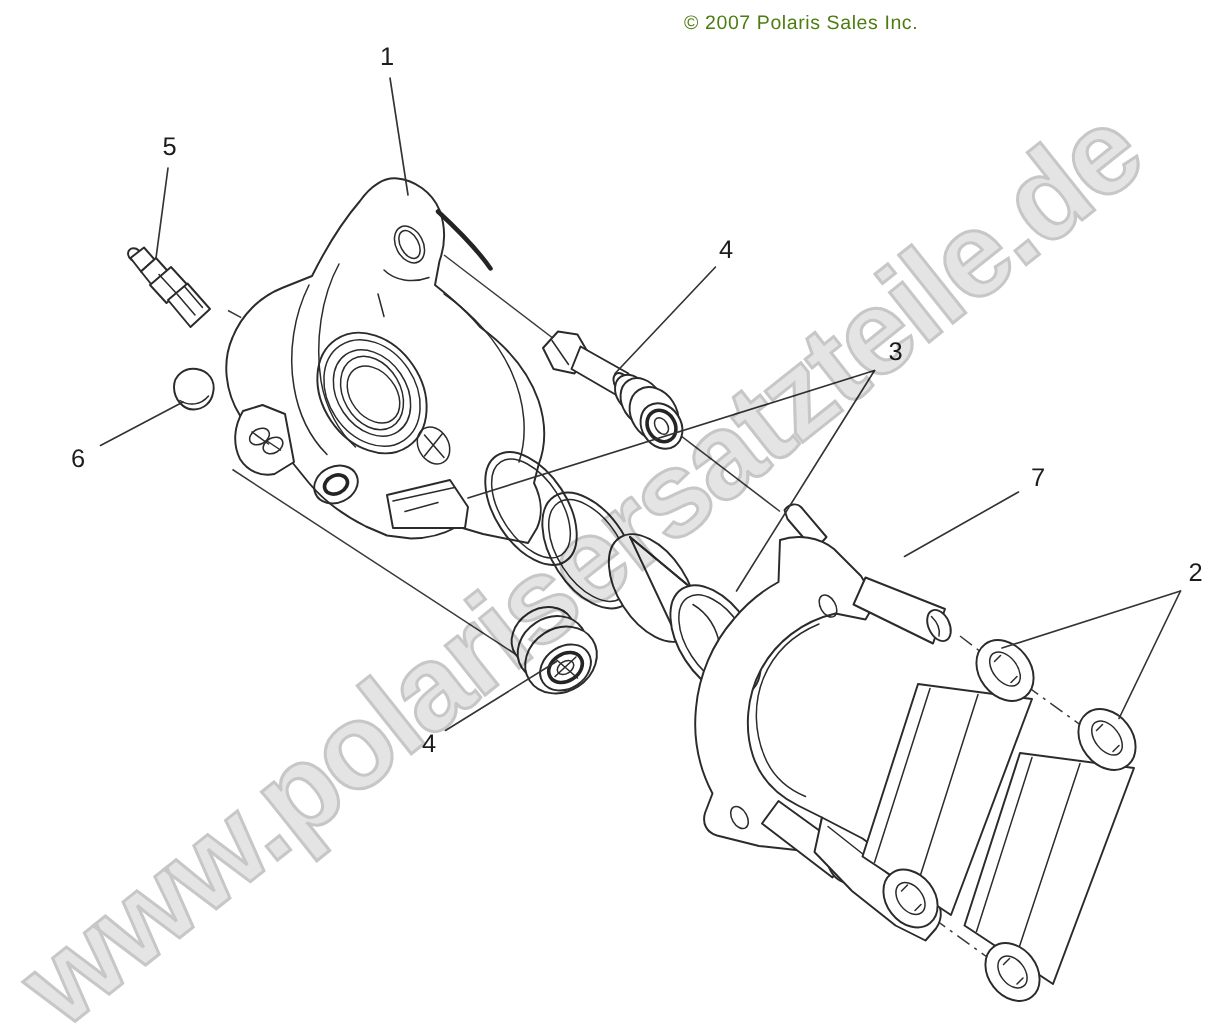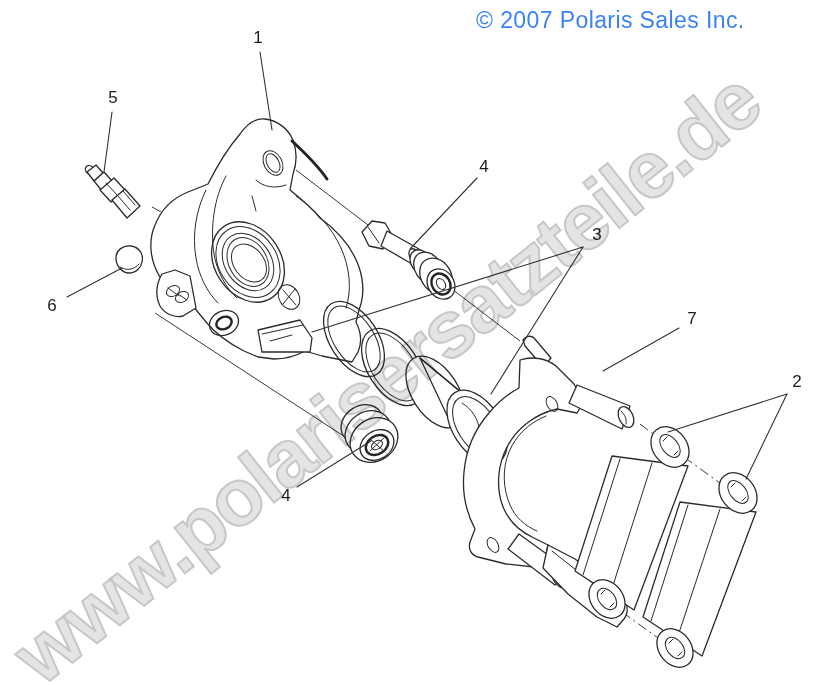--- a/index.html
+++ b/index.html
@@ -9,21 +9,21 @@
   }
   #watermark{
     position:absolute;left:-85px;top:308px;width:1010px;height:88px;
     font-family:"Liberation Sans",sans-serif;font-weight:bold;
     font-size:80px;line-height:88px;white-space:nowrap;
     color:#e4e4e4;-webkit-text-stroke:2px #c7c7c7;letter-spacing:-2px;
     transform:rotate(-38.5deg);transform-origin:50% 50%;
     user-select:none;
   }
   #copyright{
-    position:absolute;left:476px;top:7px;font-size:23px;color:#3b82f6;
+    position:absolute;left:456px;top:7px;font-size:13px;color:#4d7c0f;
     letter-spacing:0.4px;
   }
   svg#diagram{position:absolute;left:0;top:0;mix-blend-mode:multiply;}
   .ln{fill:none;stroke:#2b2b2b;stroke-width:1.3;stroke-linecap:round;stroke-linejoin:round;}
   .fn{fill:none;stroke:#2b2b2b;stroke-width:1;stroke-linecap:round;stroke-linejoin:round;}
   .wf{fill:#ffffff;stroke:#2b2b2b;stroke-width:1.3;stroke-linejoin:round;}
   .bold{fill:none;stroke:#242424;stroke-width:3;stroke-linecap:round;}
   .heavy{fill:none;stroke:#242424;stroke-width:2.4;}
   .leader{fill:none;stroke:#333;stroke-width:1.1;stroke-linecap:round;}
   .axis{fill:none;stroke:#3a3a3a;stroke-width:1;}

